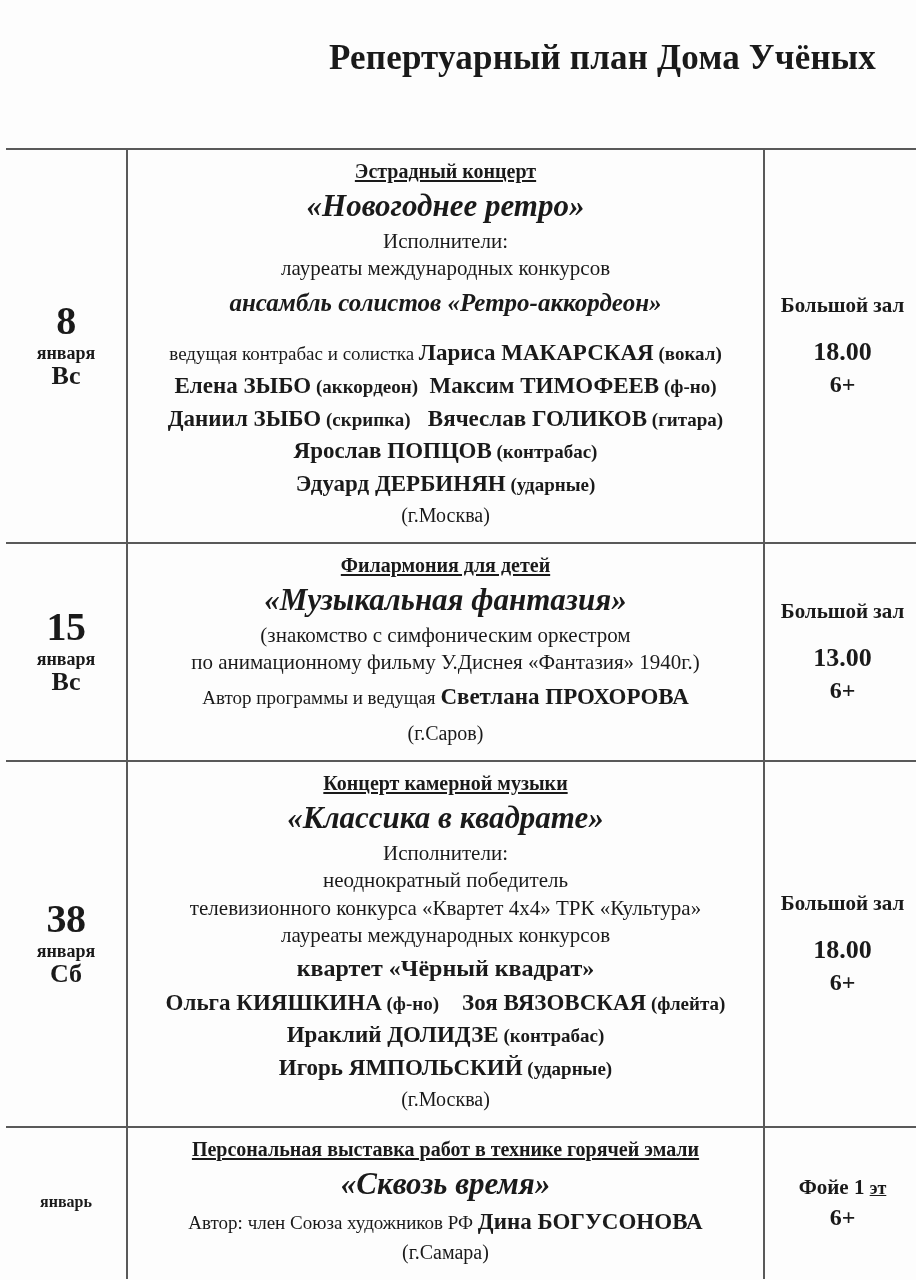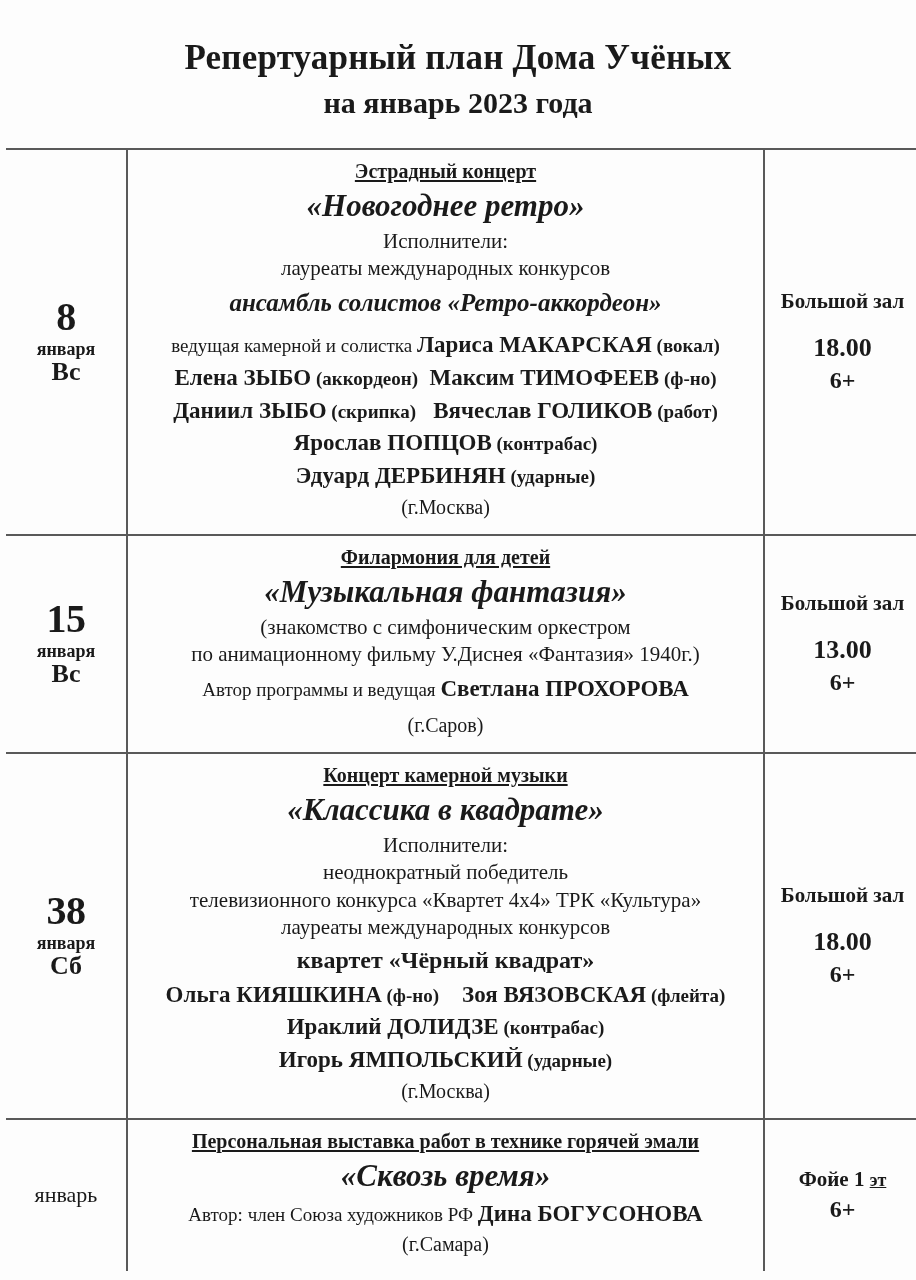--- a/index.html
+++ b/index.html
@@ -13,21 +13,21 @@
     overflow: hidden;
     font-family: "Liberation Serif", "DejaVu Serif", serif;
     color: #1a1a1a;
     background: #fdfdfd;
     position: relative;
   }
 
   
   .title-block {
     padding: 38px 40px 0 40px;
-    text-align: center;
+    text-align: right;
   }
   .title-main {
     font-size: 35px;
     font-weight: bold;
     line-height: 1.12;
     letter-spacing: 0.2px;
     white-space: nowrap;
   }
   .title-sub {
     font-size: 30px;
@@ -82,22 +82,22 @@
     display: block;
     margin-top: 1px;
   }
   .date-dow {
     font-size: 26px;
     font-weight: bold;
     display: block;
     margin-top: -1px;
   }
   .date-monthonly {
-    font-size: 22px;
-    font-weight: normal;
+    font-size: 16px;
+    font-weight: bold;
     display: block;
   }
 
   
   .main-cell {
     text-align: center;
     padding: 10px 12px 12px 12px;
   }
 
   .kind {
@@ -116,21 +116,21 @@
   }
   .plain {
     font-size: 21px;
     line-height: 1.3;
   }
   .ensemble {
     font-size: 25px;
     font-weight: bold;
     font-style: italic;
     line-height: 1.3;
-    margin: 4px 0 10px 0;
+    margin: 4px 0 18px 0;
     text-align: center;
   }
   .quartet {
     font-size: 24px;
     font-weight: bold;
     line-height: 1.3;
     margin: 4px 0 2px 0;
   }
   .perf {
     font-size: 23px;
@@ -181,44 +181,43 @@
     font-weight: bold;
     display: block;
     margin-top: 3px;
   }
 </style>
 </head>
 <body>
 
 <div class="title-block">
   <div class="title-main">Репертуарный план Дома Учёных</div>
-  <div class="title-sub">на январь 2023 года</div>
 </div>
 
 <table class="sched-table">
   <tbody>
 
     <tr class="event-row">
       <td class="col-date">
         <div class="date-cell">
           <span class="date-num">8</span>
           <span class="date-month">января</span>
           <span class="date-dow">Вс</span>
         </div>
       </td>
       <td class="col-main">
         <div class="main-cell">
           <div class="kind">Эстрадный концерт</div>
           <div class="evt-title">«Новогоднее ретро»</div>
           <div class="plain">Исполнители:</div>
           <div class="plain">лауреаты международных конкурсов</div>
           <div class="ensemble">ансамбль солистов «Ретро-аккордеон»</div>
-          <div class="lead"><span>ведущая камерной и солистка </span><span class="nm">Лариса МАКАРСКАЯ</span><span class="role"> (вокал)</span></div>
+          <div class="lead"><span>ведущая контрабас и солистка </span><span class="nm">Лариса МАКАРСКАЯ</span><span class="role"> (вокал)</span></div>
           <div class="perf"><span>Елена ЗЫБО</span><span class="role"> (аккордеон)</span>&nbsp;&nbsp;<span>Максим ТИМОФЕЕВ</span><span class="role"> (ф-но)</span></div>
-          <div class="perf"><span>Даниил ЗЫБО</span><span class="role"> (скрипка)</span>&nbsp;&nbsp;&nbsp;<span>Вячеслав ГОЛИКОВ</span><span class="role"> (работ)</span></div>
+          <div class="perf"><span>Даниил ЗЫБО</span><span class="role"> (скрипка)</span>&nbsp;&nbsp;&nbsp;<span>Вячеслав ГОЛИКОВ</span><span class="role"> (гитара)</span></div>
           <div class="perf"><span>Ярослав ПОПЦОВ</span><span class="role"> (контрабас)</span></div>
           <div class="perf"><span>Эдуард ДЕРБИНЯН</span><span class="role"> (ударные)</span></div>
           <div class="city">(г.Москва)</div>
         </div>
       </td>
       <td class="col-venue">
         <div class="venue-cell">
           <span class="venue-name">Большой зал</span>
           <span class="venue-time">18.00</span>
           <span class="venue-age">6+</span>

